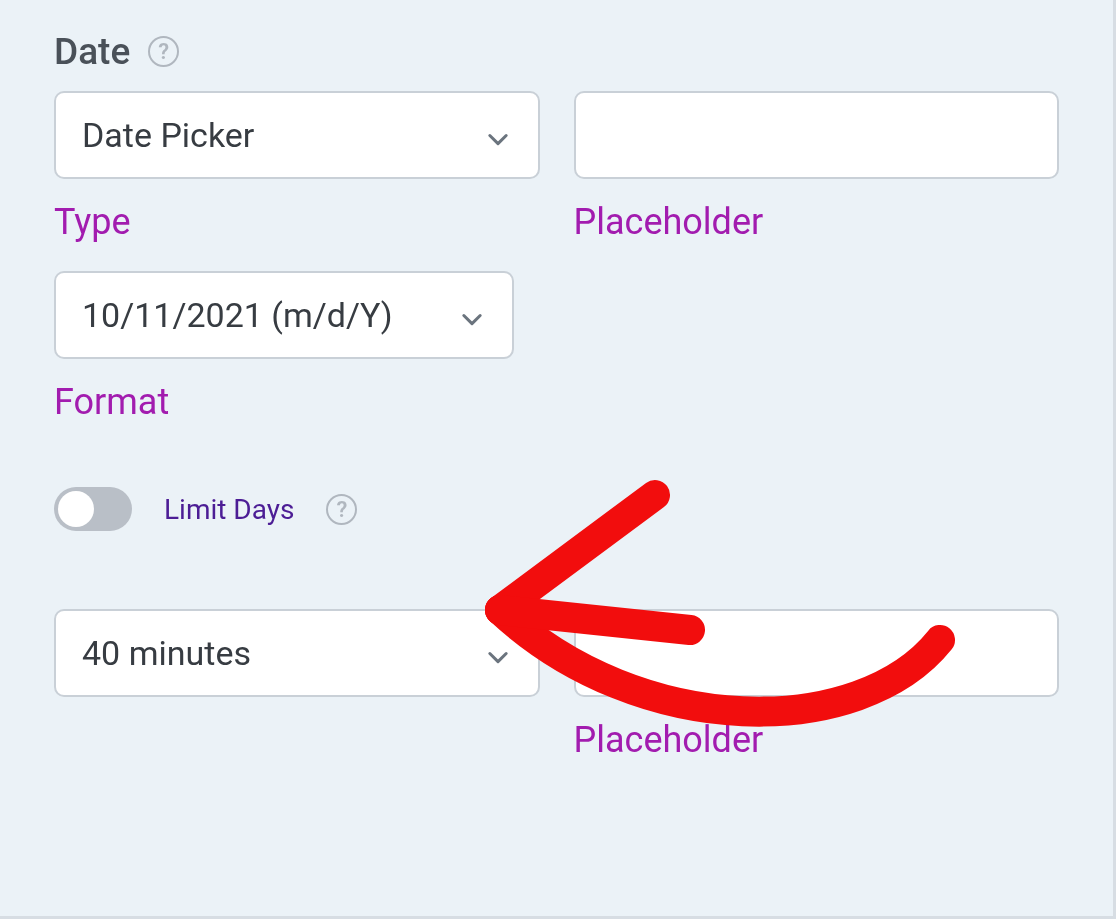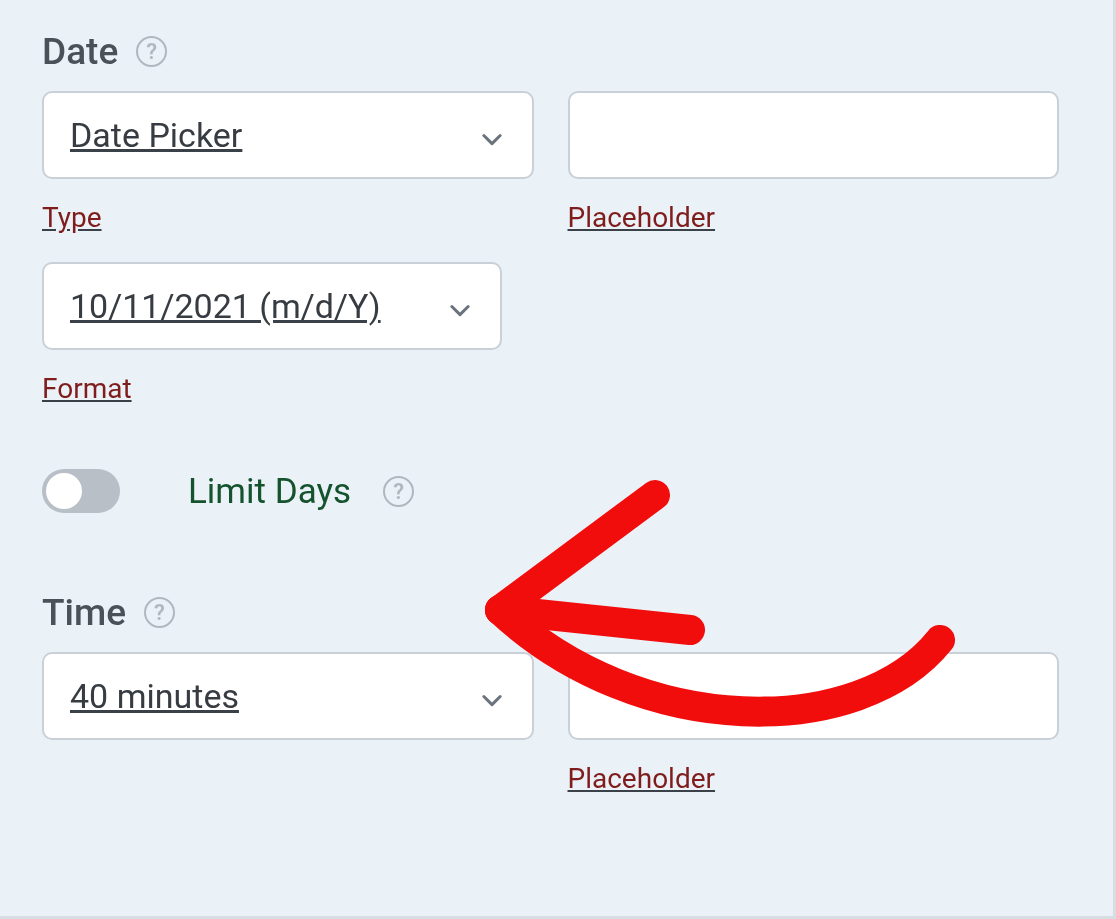--- a/index.html
+++ b/index.html
@@ -10,21 +10,21 @@
     height: 919px;
     font-family: -apple-system, BlinkMacSystemFont, "Segoe UI", Roboto, "Helvetica Neue", Arial, sans-serif;
     background: #ebf2f7;
     color: #3b4148;
     overflow: hidden;
   }
   .panel {
     position: relative;
     width: 1116px;
     height: 919px;
-    padding: 30px 54px 0 42px;
+    padding: 30px 54px 0 54px;
     border-right: 3px solid #d7dde3;
     border-bottom: 3px solid #d7dde3;
   }
   .heading-row {
     display: flex;
     align-items: center;
     gap: 18px;
     margin-bottom: 18px;
   }
   .heading {
@@ -43,21 +43,20 @@
     color: #b0b7bf;
     font-size: 22px;
     font-weight: 600;
     cursor: help;
     flex-shrink: 0;
   }
   .help-icon::before { content: "?"; }
   .row {
     display: flex;
     gap: 34px;
-    text-decoration: underline;
   }
   .col { flex: 1; min-width: 0; }
   .field-select, .field-input {
     width: 100%;
     height: 88px;
     background: #ffffff;
     border: 2px solid #c9d0d7;
     border-radius: 10px;
     padding: 0 26px;
     font-size: 34px;
@@ -70,35 +69,34 @@
   .field-select.narrow { width: 460px; }
   .field-input { cursor: text; }
   .chevron {
     width: 28px;
     height: 28px;
     position: relative;
     flex-shrink: 0;
   }
   .chevron svg { width: 100%; height: 100%; }
   .sublabel {
-    font-size: 28px;
-    color: #7f1d1d;
+    font-size: 36px;
+    color: #a21caf;
     margin-top: 22px;
     margin-bottom: 28px;
   }
   .toggle-row {
     display: flex;
     align-items: center;
     gap: 32px;
     margin-bottom: 42px;
   }
   .toggle-row .label {
-    font-size: 35px;
-    color: #14532d;
-    margin-left: 36px;
+    font-size: 28px;
+    color: #4c1d95;
   }
   .toggle {
     width: 78px;
     height: 44px;
     border-radius: 22px;
     position: relative;
     cursor: pointer;
     flex-shrink: 0;
   }
   .toggle.off { background: #b9bfc7; }
@@ -177,24 +175,20 @@
     <div class="toggle off">
         <div class="knob"></div>
       </div>
     <span class="label">Limit Days</span>
     <span class="help-icon"></span>
   </div>
 
 
   <div class="section-gap"></div>
 
-  <div class="heading-row">
-    <span class="heading">Time</span>
-    <span class="help-icon"></span>
-  </div>
 
   <div class="row">
     <div class="col">
       <div class="field-select">
         <span>40 minutes</span>
         <span class="chevron">
           <svg viewBox="0 0 24 24" fill="none" stroke="#6b747e" stroke-width="2.6" stroke-linecap="round" stroke-linejoin="round">
               <polyline points="5 9 12 16 19 9"></polyline>
             </svg>
         </span>

